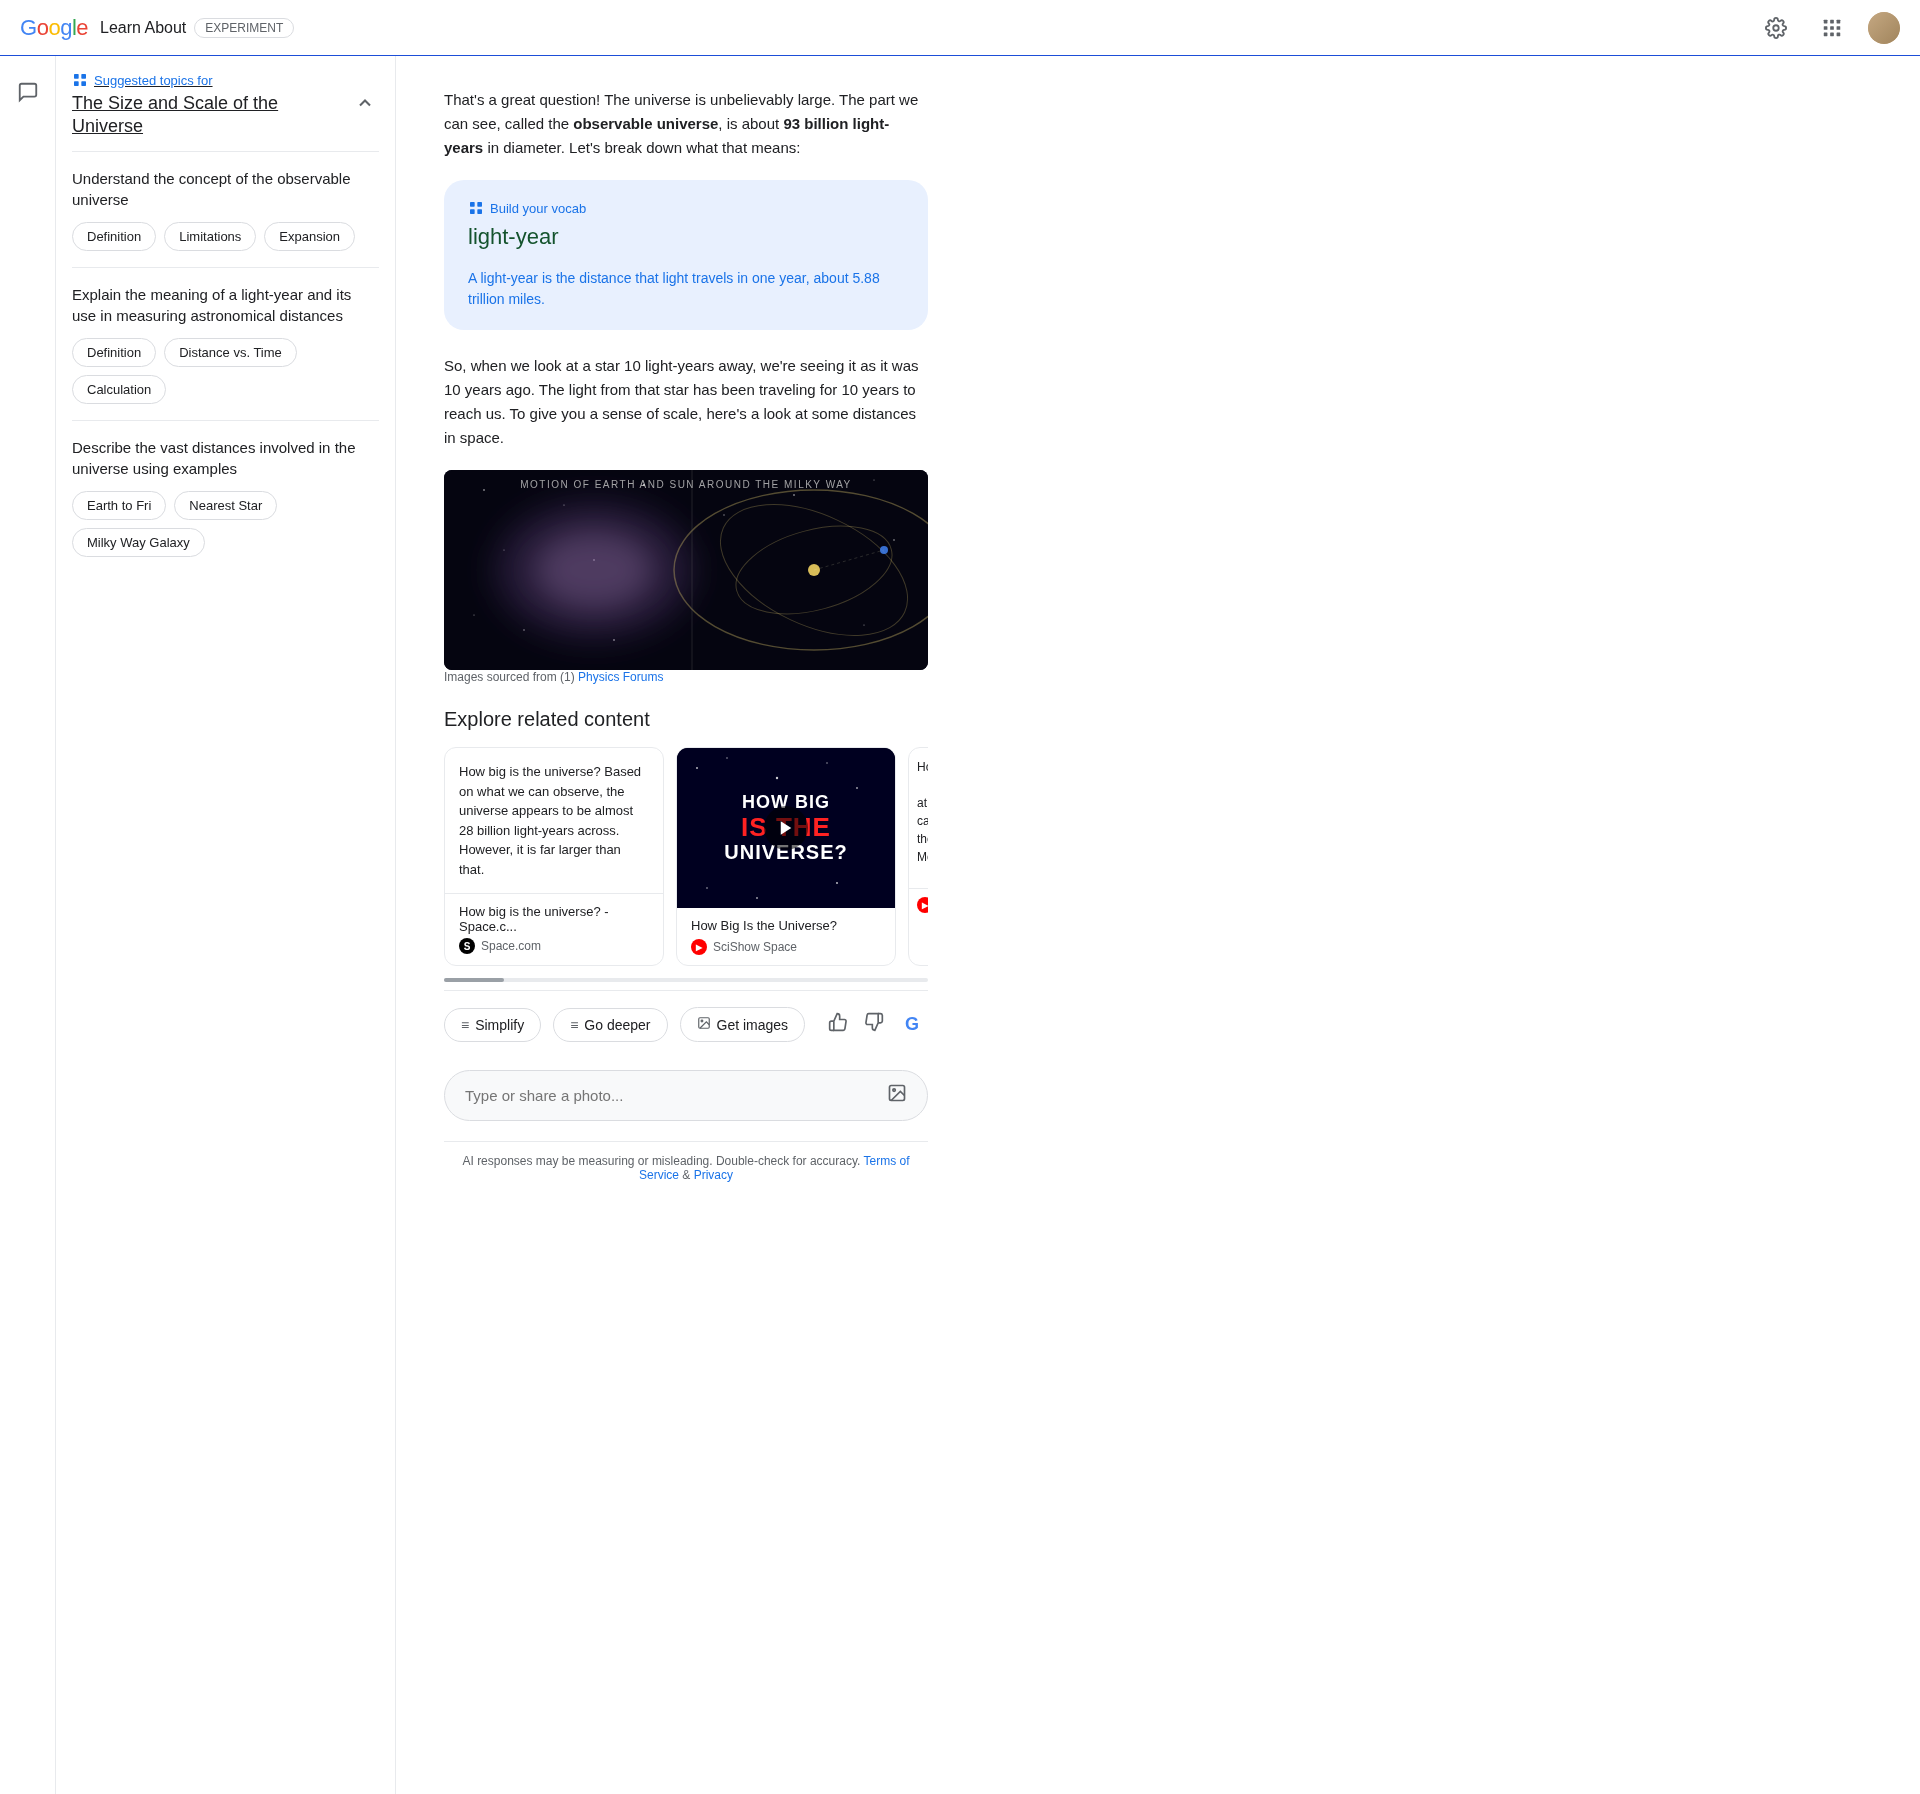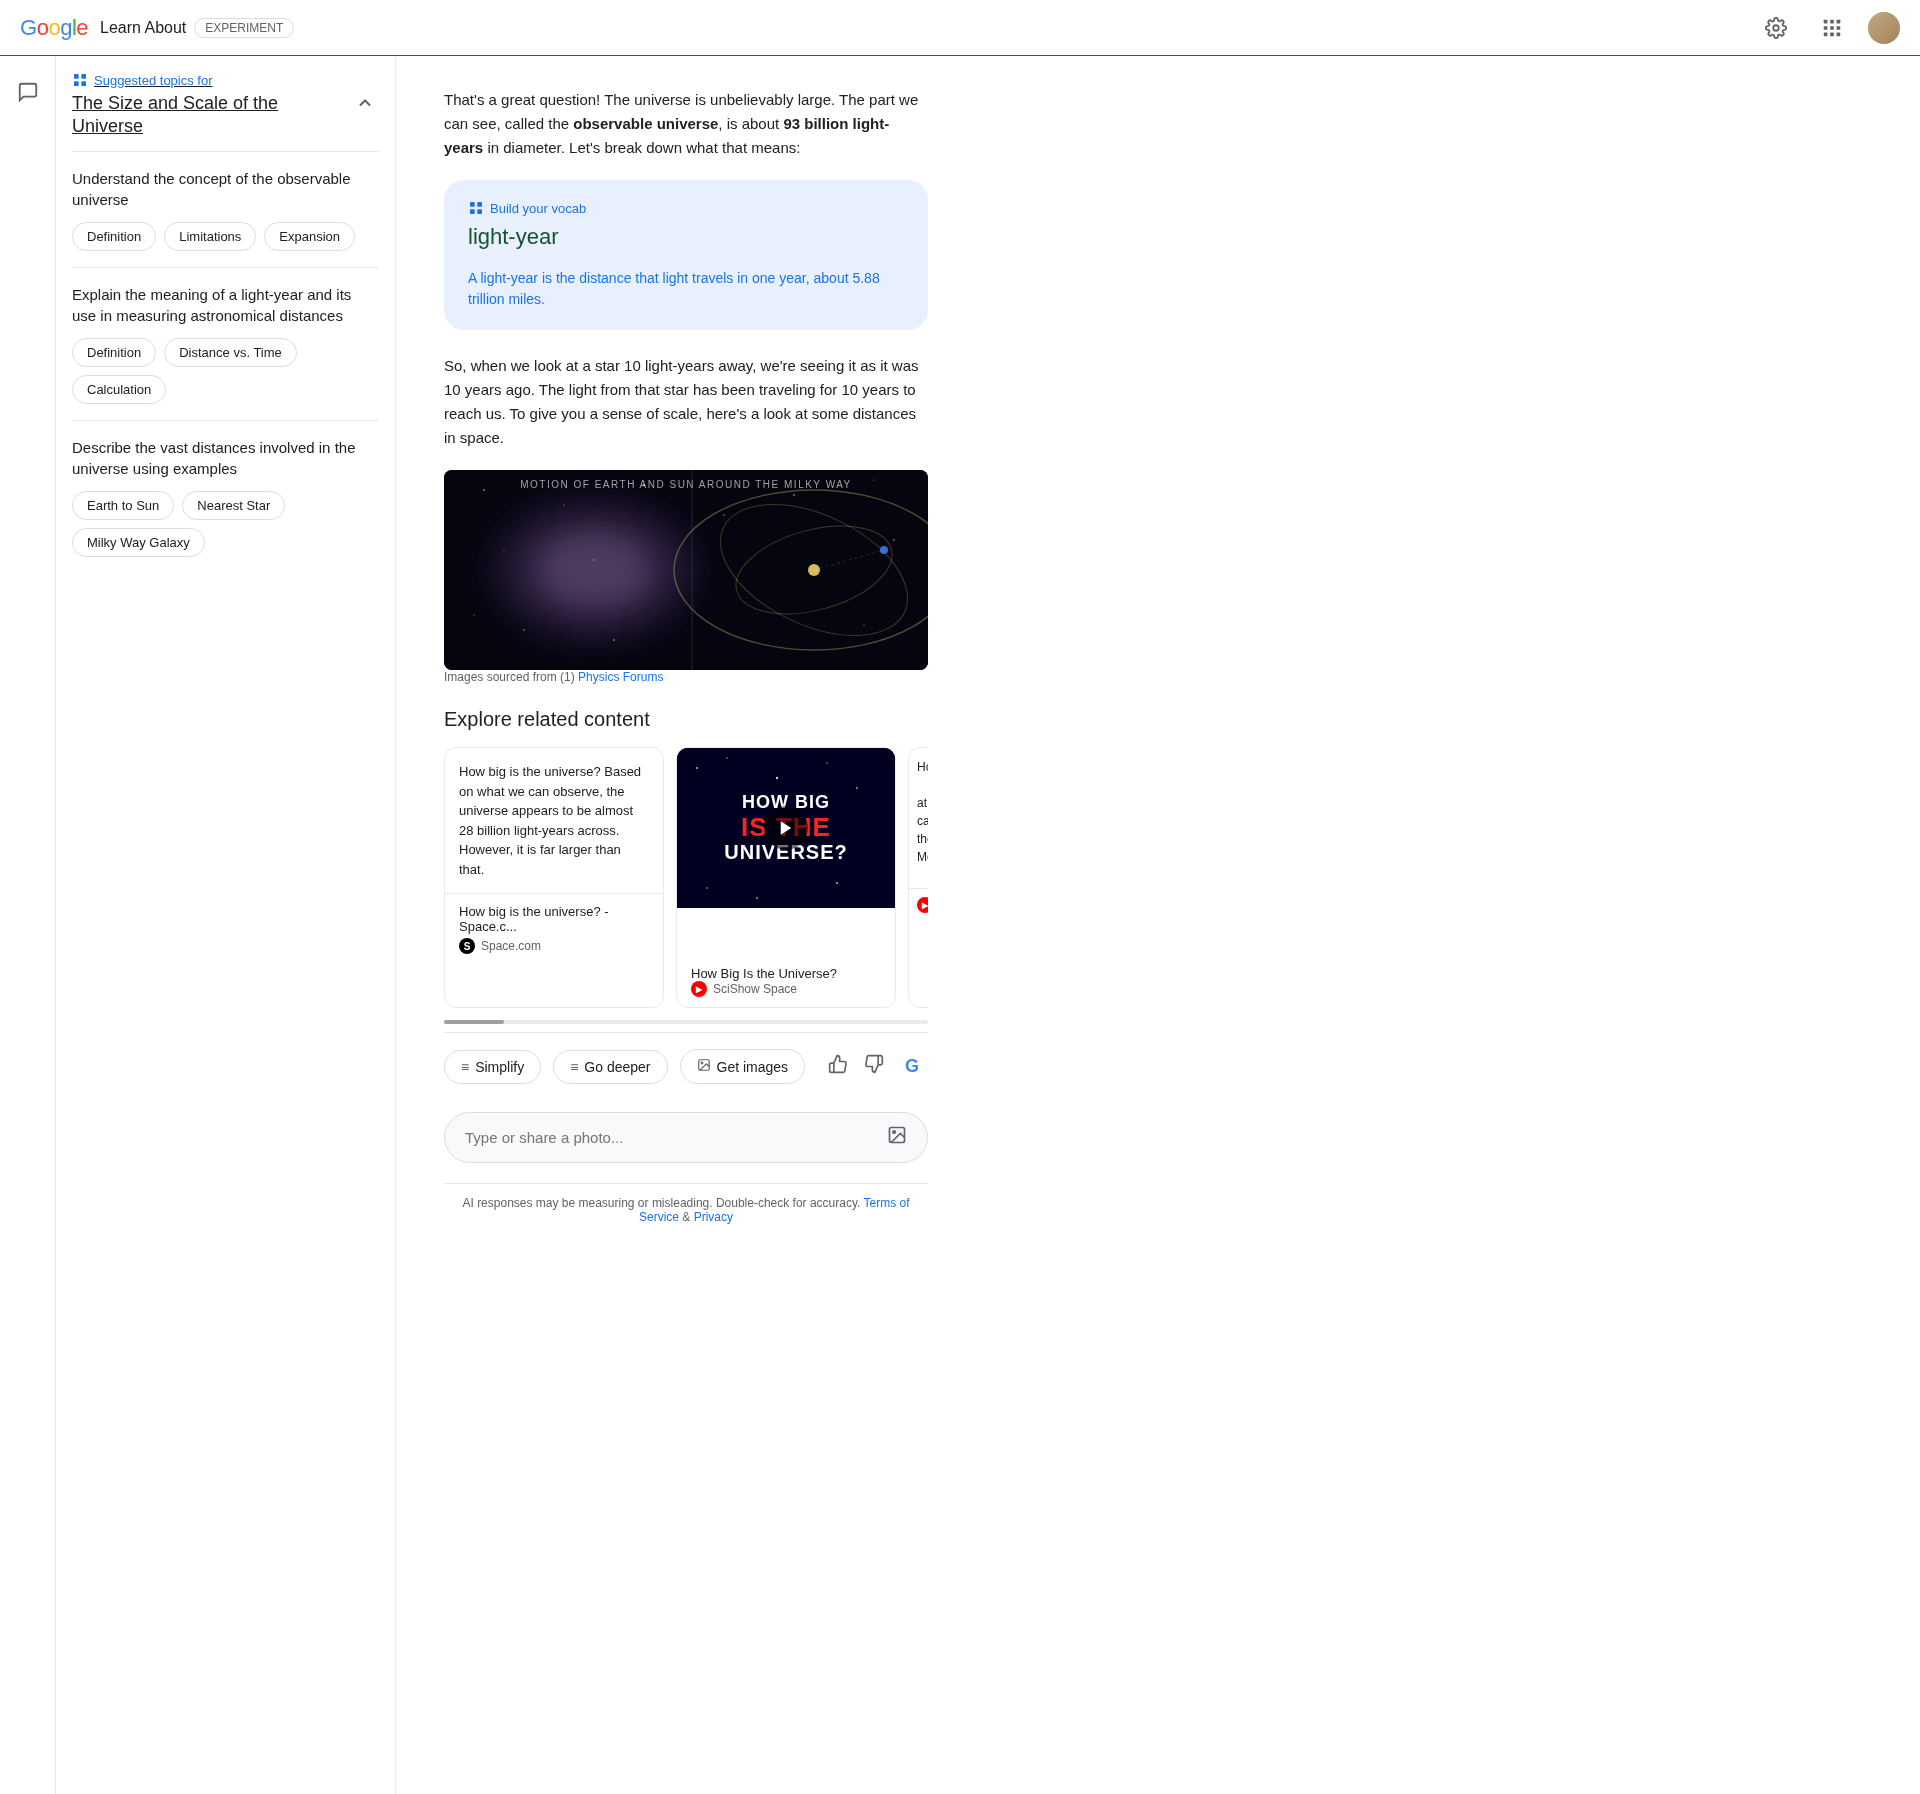--- a/index.html
+++ b/index.html
@@ -511,21 +511,21 @@
       <div class="topic-chips">
         <button class="chip">Definition</button>
         <button class="chip">Distance vs. Time</button>
         <button class="chip">Calculation</button>
       </div>
     </div>
 
     <div class="topic-section">
       <div class="topic-section-title">Describe the vast distances involved in the universe using examples</div>
       <div class="topic-chips">
-        <button class="chip">Earth to Sun</button>
+        <button class="chip">Earth to Fri</button>
         <button class="chip">Nearest Star</button>
         <button class="chip">Milky Way Galaxy</button>
       </div>
     </div>
   </div>
 
   <div class="content-area">
 
     <p class="intro-text">
       That's a great question! The universe is unbelievably large. The part we can see, called the <span class="bold">observable universe</span>, is about <span class="bold">93 billion light-years</span> in diameter. Let's break down what that means:
@@ -645,21 +645,21 @@
               <div style="color:#ff2222;font-size:26px;font-weight:900;letter-spacing:1px;">IS THE</div>
               <div style="color:#fff;font-size:20px;font-weight:900;letter-spacing:1px;">UNIVERSE?</div>
             </div>
 
             <div style="position:absolute;top:50%;left:50%;transform:translate(-50%,-50%);width:44px;height:44px;background:rgba(0,0,0,0.55);border-radius:50%;display:flex;align-items:center;justify-content:center;z-index:3;">
               <svg width="18" height="18" viewBox="0 0 24 24" fill="white">
                 <polygon points="5,3 19,12 5,21"></polygon>
               </svg>
             </div>
           </div>
-          <div class="card-footer" style="flex-direction:column;align-items:flex-start;gap:0;margin-top:48px;">
+          <div class="card-footer" style="flex-direction:column;align-items:flex-start;gap:6px;">
             <div class="card-title">How Big Is the Universe?</div>
             <div class="card-source">
               <span class="source-icon youtube-icon">▶</span>
               <span>SciShow Space</span>
             </div>
           </div>
         </div>
 
         <div class="content-card partial-card" style="min-width:65px;max-width:65px;overflow:hidden;">
           <div class="card-text-content" style="font-size:12px;padding:10px 8px;">

